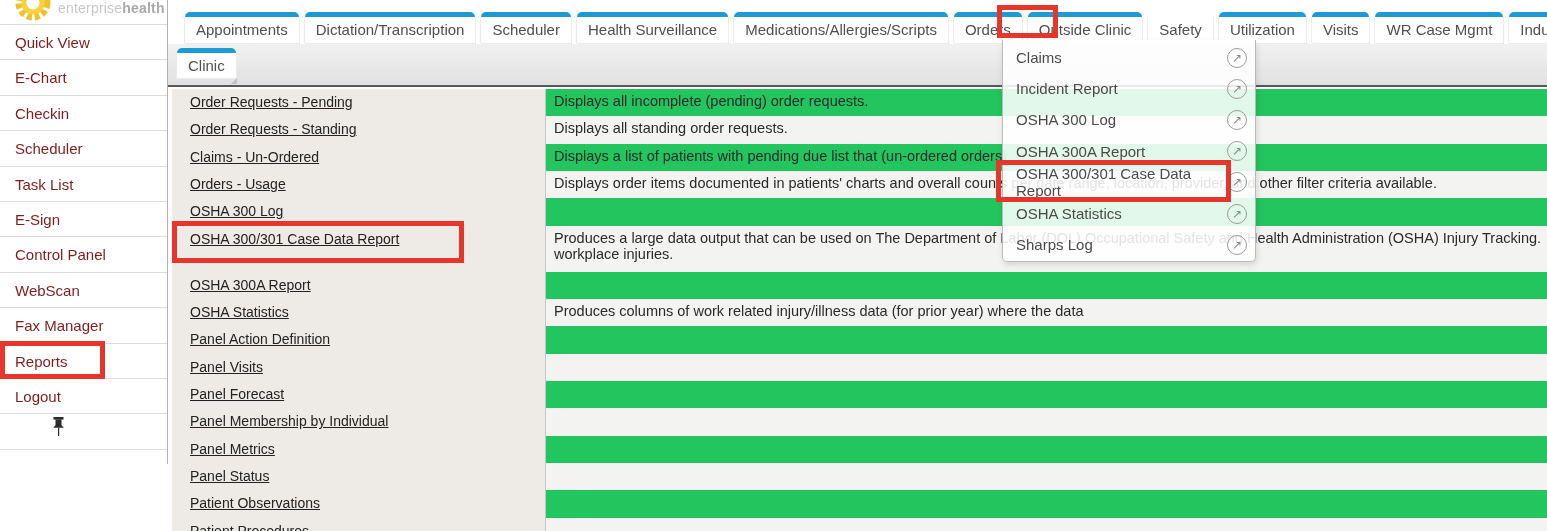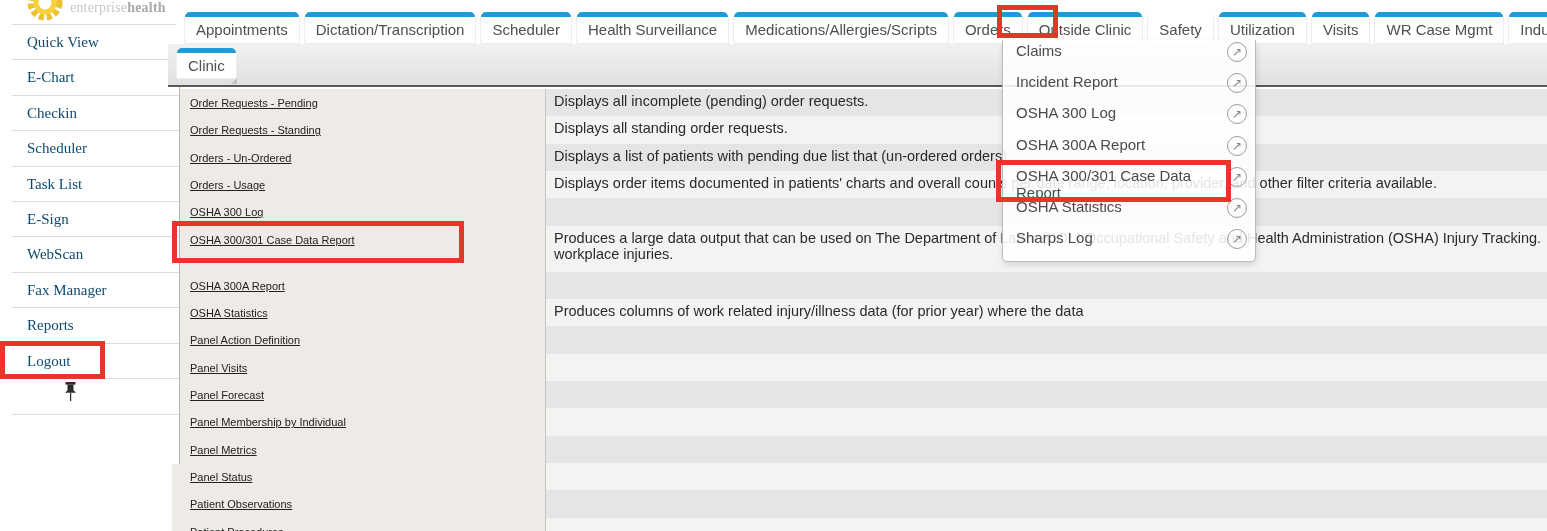--- a/index.html
+++ b/index.html
@@ -1,52 +1,52 @@
 <!DOCTYPE html>
 <html><head>
 <meta charset="utf-8">
 <style>
   * { margin:0; padding:0; box-sizing:border-box; }
   body { font-family:"Liberation Sans", sans-serif; background:#fff; }
   #screen { position:relative; width:1547px; height:531px; overflow:hidden; background:#fff; }
 
   
-  #sidebar { position:absolute; left:12px; top:0; width:168px; height:464px; background:#fff; border-right:1px solid #b3b3b3; z-index:5;font-family:Liberation Serif, serif; }
+  #sidebar { position:absolute; left:0; top:0; width:168px; height:464px; background:#fff; border-right:1px solid #b3b3b3; z-index:5; }
   .logo-row { position:relative; height:25px; border-bottom:1px solid #dcdcdc; overflow:hidden; }
   .logo-gear { position:absolute; left:12px; top:-18px; }
   .logo-text { position:absolute; left:58px; top:0px; font-size:14px; color:#c7c7c7; letter-spacing:0.2px; }
   .logo-text b { color:#a9a9a9; }
-  .sb-item { height:35.4px; line-height:35.4px; padding-left:15px; font-size:15px; color:#0c4a6e; border-bottom:1px solid #dcdcdc; cursor:pointer; white-space:nowrap; }
+  .sb-item { height:35.4px; line-height:35.4px; padding-left:15px; font-size:15px; color:#7f1d1d; border-bottom:1px solid #dcdcdc; cursor:pointer; white-space:nowrap; }
   .sb-pin { height:36px; line-height:36px; padding-left:52px; border-bottom:1px solid #dcdcdc; }
 
   
   #tabrow1 { position:absolute; left:176px; top:0; width:1379px; height:44px; background:#fff; display:flex; align-items:flex-end; padding-left:8px; z-index:6; }
   .tab { position:relative; height:32px; margin-right:4px; background:#fff; border:1px solid #ececec; border-top:none; border-radius:7px 7px 2px 2px; display:flex; align-items:center; padding:4px 11px 0 11px; font-size:15px; color:#4f4f4f; white-space:nowrap; cursor:pointer; }
   .tab::before { content:""; position:absolute; left:0; right:0; top:0; height:5px; background:#1e9ad5; border-radius:7px 7px 0 0; }
   .tab.caret::after { content:""; position:absolute; right:-1px; bottom:-6px; width:0; height:0; border-left:6px solid transparent; border-bottom:6px solid #c2c2c2; }
   .tab.active { border-radius:7px 7px 0 0; }
   .tab.active::before { background:#fff; }
 
   #tabrow2 { position:absolute; left:168px; top:44px; width:1379px; height:43px; background:linear-gradient(#f1f1f1,#e1e1e1); border-bottom:2px solid #585858; padding:4px 0 0 8px; z-index:6; }
   #tabrow2 .tab { display:inline-flex; height:31px; }
 
   
   #content { position:absolute; left:168px; top:89px; width:1379px; height:442px; z-index:1; }
   .row { display:flex; height:27.35px; overflow:hidden; }
   .row.tall { height:46px; }
   .cell-link { width:377px; background:#eeebe6; border-left:4px solid #fdfdfd; padding:4px 6px 0 18px; flex:none; }
-  .rlink { font-size:11px; color:#222; text-decoration:underline; white-space:nowrap; cursor:pointer; }
+  .rlink { font-size:14px; color:#222; text-decoration:underline; white-space:nowrap; cursor:pointer; }
   .cell-desc { flex:1; border-left:1px solid #c5c5c5; padding:4px 6px 0 8px; font-size:14.5px; color:#2a2a2a; white-space:nowrap; overflow:hidden; }
-  .row.even .cell-desc { background:#e5e5e5; }
+  .row.even .cell-desc { background:#22c55e; }
   .row.odd  .cell-desc { background:#f3f3f2; }
   .d2 { white-space:nowrap; overflow:hidden; }
 
   
   #safety-menu { position:absolute; left:1002px; top:40px; width:254px; height:222px; background:rgba(255,255,255,0.87); border:1px solid #bbb; border-top:none; border-radius:0 0 5px 5px; box-shadow:1px 3px 6px rgba(0,0,0,0.12); z-index:10; padding-top:2px; }
-  .menu-item { height:31.2px; display:flex; justify-content:space-between; padding:0 8px 0 13px; font-size:15px; color:#4a4a4a; cursor:pointer;gap:17px; }
+  .menu-item { height:31.2px; display:flex; align-items:center; justify-content:space-between; padding:0 8px 0 13px; font-size:15px; color:#4a4a4a; cursor:pointer;gap:17px; }
   .circle-icon { width:20px; height:20px; flex:none; border:1px solid #9c9c9c; border-radius:50%; color:#8a8a8a; font-size:12px; line-height:18px; text-align:center; display:inline-block; }
 
   
   .ann { position:absolute; border:5px solid #e8352b; z-index:20; pointer-events:none; }
   #ann-safety { left:997px; top:5px; width:61px; height:33px; }
   #ann-menu   { left:996px; top:160px; width:235px; height:42px; }
   #ann-list   { left:172px; top:221px; width:292px; height:42px; }
   #ann-reports{ left:0px;  top:341px; width:105px; height:38px; }
 </style>
 </head>
@@ -63,20 +63,21 @@
         </svg>
       </span>
       <span class="logo-text"><span>enterprise</span><b>health</b></span>
     </div>
     <div class="sb-item">Quick View</div>
     <div class="sb-item">E-Chart</div>
     <div class="sb-item">Checkin</div>
     <div class="sb-item">Scheduler</div>
     <div class="sb-item">Task List</div>
     <div class="sb-item">E-Sign</div>
+    <div class="sb-item">Control Panel</div>
     <div class="sb-item">WebScan</div>
     <div class="sb-item">Fax Manager</div>
     <div class="sb-item">Reports</div>
     <div class="sb-item">Logout</div>
     <div class="sb-pin">
       <span>
         <svg width="13" height="20" viewBox="0 0 13 20" fill="#2b2b2b">
           <rect x="1.5" y="0" width="10" height="2.6"></rect>
           <path d="M3.5 2.6 h6 v5.6 l2.4 2.6 h-10.8 l2.4 -2.6 z"></path>
           <rect x="6" y="11" width="1.2" height="8"></rect>
@@ -108,21 +109,21 @@
   <div id="content">
     <div class="row even">
       <div class="cell-link"><a class="rlink">Order Requests - Pending</a></div>
       <div class="cell-desc">Displays all incomplete (pending) order requests.</div>
     </div>
     <div class="row odd">
       <div class="cell-link"><a class="rlink">Order Requests - Standing</a></div>
       <div class="cell-desc">Displays all standing order requests.</div>
     </div>
     <div class="row even">
-      <div class="cell-link"><a class="rlink">Orders - Un-Ordered</a></div>
+      <div class="cell-link"><a class="rlink">Claims - Un-Ordered</a></div>
       <div class="cell-desc">Displays a list of patients with pending due list that (un-ordered orders).</div>
     </div>
     <div class="row odd">
       <div class="cell-link"><a class="rlink">Orders - Usage</a></div>
       <div class="cell-desc">Displays order items documented in patients' charts and overall counts per date range, location, provider, and other filter criteria available.</div>
     </div>
     <div class="row even">
       <div class="cell-link"><a class="rlink">OSHA 300 Log</a></div>
       <div class="cell-desc"></div>
     </div>

